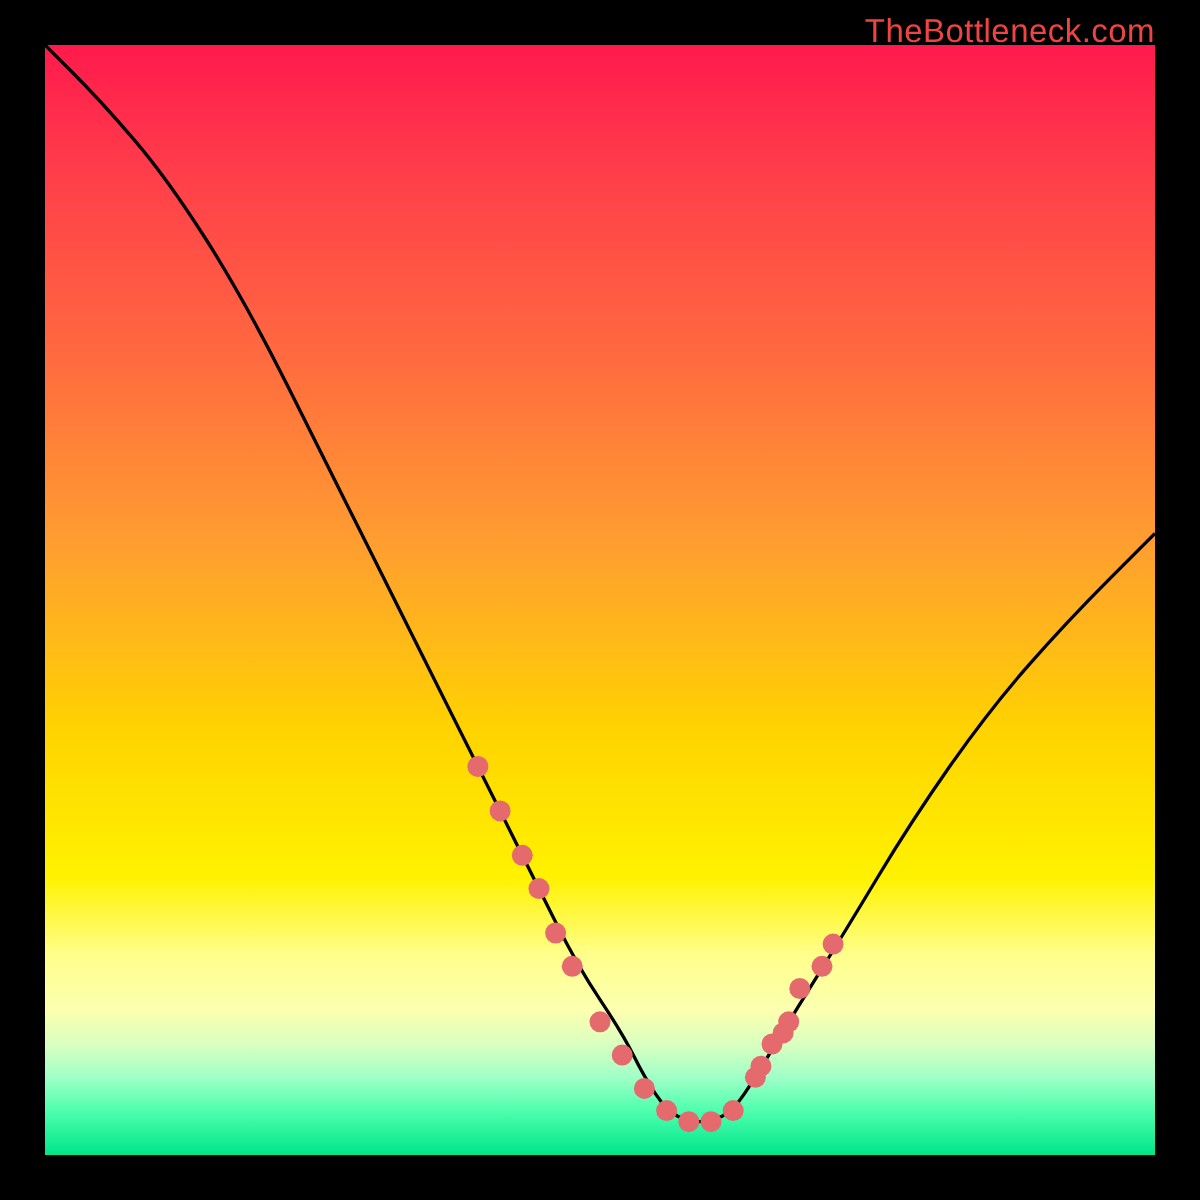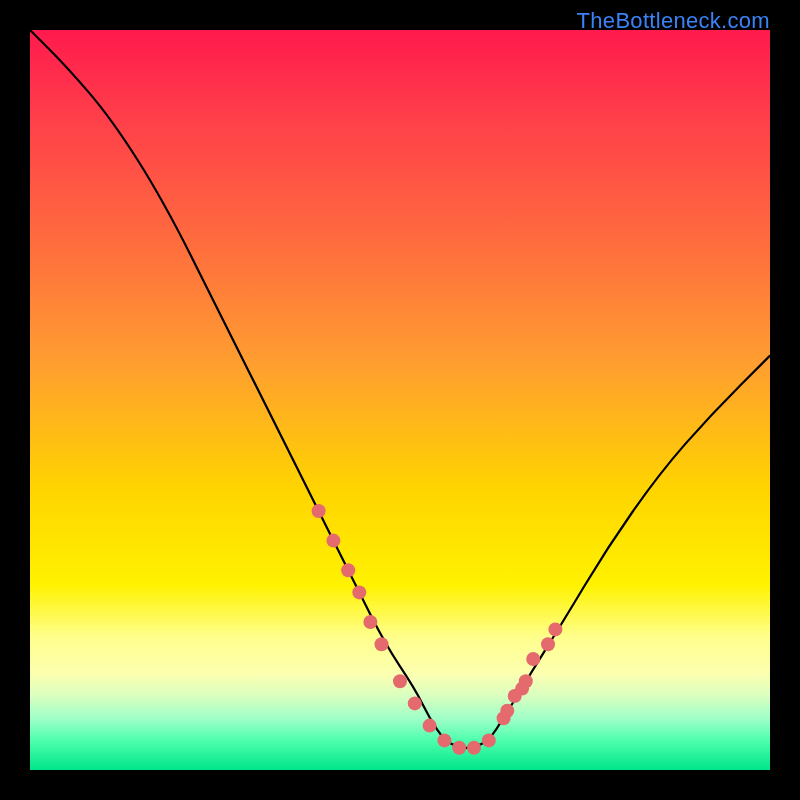--- a/index.html
+++ b/index.html
@@ -33,21 +33,21 @@
       #fcffb0 87%,
       #d9ffc0 90%,
       #a0ffc8 93%,
       #4effad 96%,
       #00e58a 100%);
   }
   .watermark {
     position: absolute;
     top: 8px;
     right: 30px;
-    color: #3b82f6;
+    color: #ef4444;
     font-size: 22px;
     font-weight: 400;
     letter-spacing: 0.3px;
     z-index: 5;
   }
   svg.curves {
     position: absolute;
     left: 30px;
     top: 30px;
     width: 740px;

